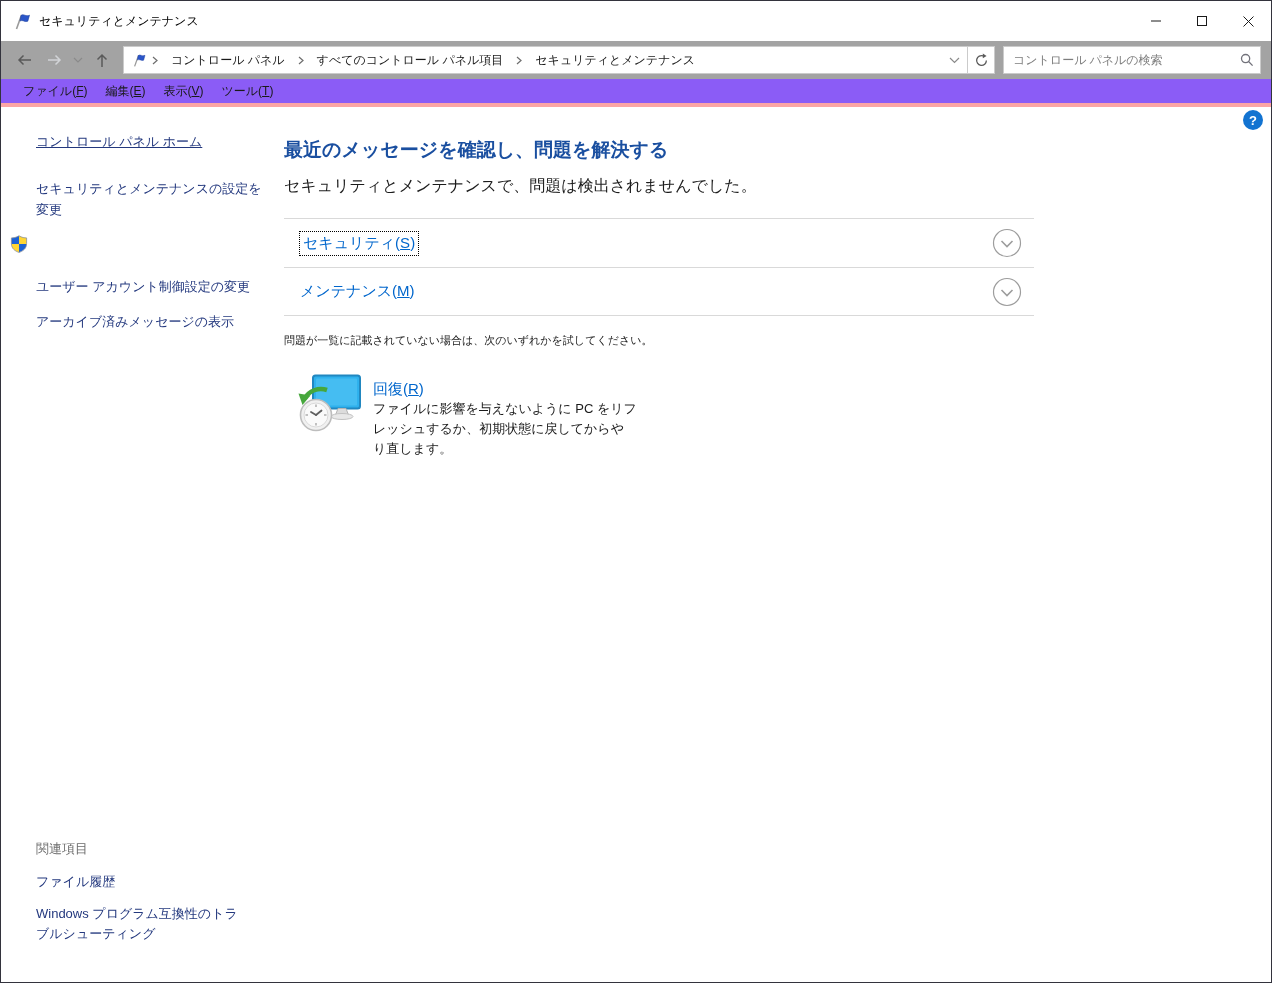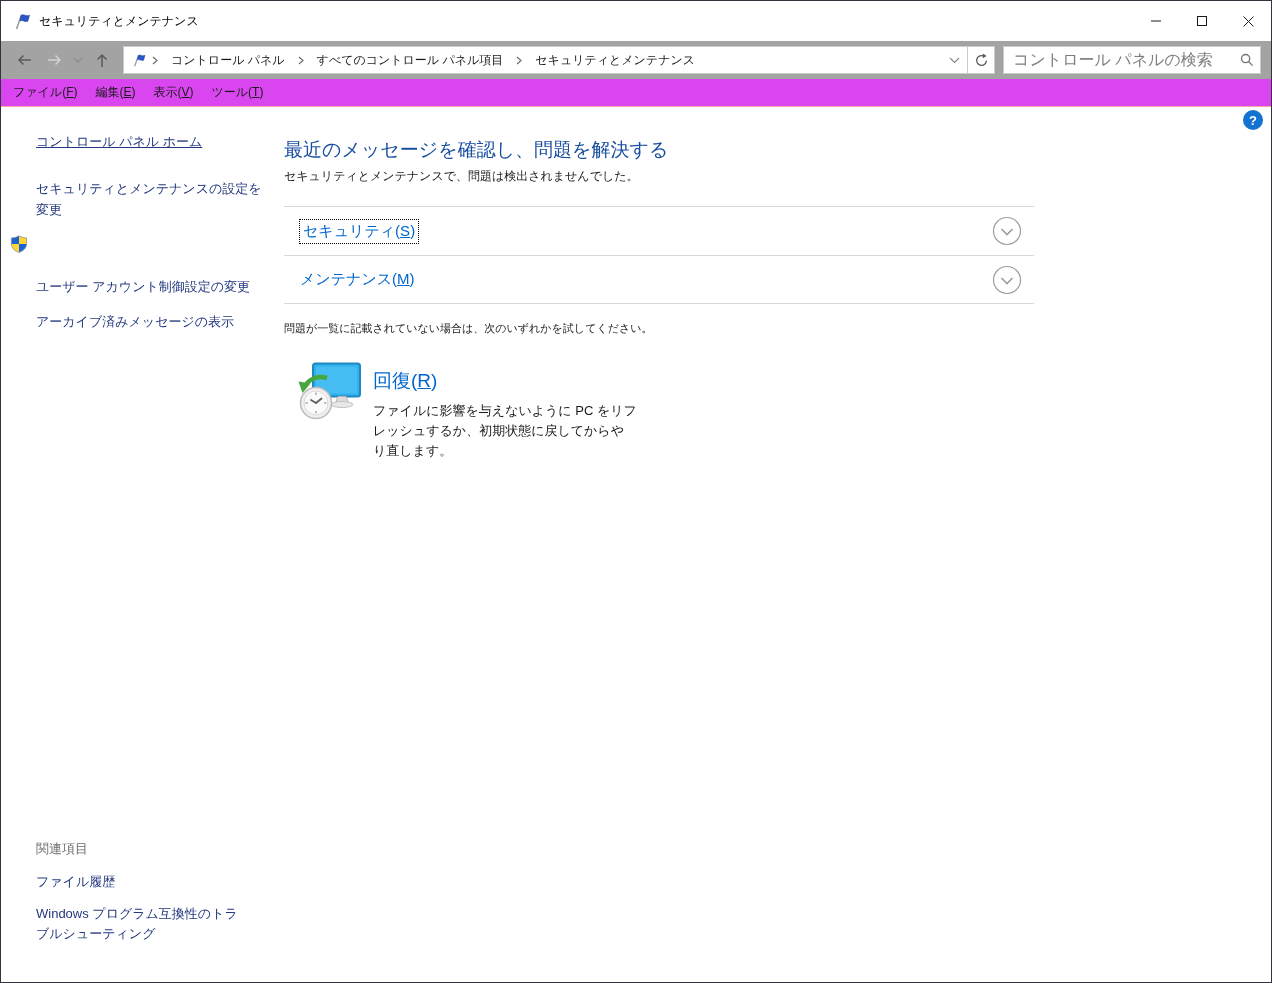--- a/index.html
+++ b/index.html
@@ -19,57 +19,57 @@
   .nav-btn { width:30px; height:30px; display:flex; align-items:center; justify-content:center; cursor:pointer; flex:0 0 auto; }
   .nav-btn.small { width:18px; }
   .addressbar { flex:1 1 auto; height:28px; border:1px solid #cbcbcb; background:#fff; display:flex; align-items:center; margin-left:6px; }
   .addr-flag { margin-left:7px; width:16px; height:16px; flex:0 0 auto; }
   .crumb-sep { width:16px; height:16px; display:flex; align-items:center; justify-content:center; flex:0 0 auto; }
   .crumb { font-size:12px; color:#1a1a1a; padding:5px 8px; white-space:nowrap; cursor:pointer; }
   .addr-spacer { flex:1 1 auto; }
   .addr-chevron { width:26px; height:26px; display:flex; align-items:center; justify-content:center; cursor:pointer; flex:0 0 auto; }
   .refresh-btn { width:27px; height:28px; border:1px solid #cbcbcb; border-left:none; margin-right:0; display:flex; align-items:center; justify-content:center; cursor:pointer; background:#fff; flex:0 0 auto; }
   .searchbox { width:258px; height:28px; border:1px solid #cbcbcb; background:#fff; display:flex; align-items:center; margin:0 10px 0 8px; padding:0 6px 0 9px; flex:0 0 auto; }
-  .searchbox input { flex:1 1 auto; border:none; outline:none; font-size:16px; color:#1a1a1a; font-family:Liberation Sans, sans-serif; min-width:0; }
+  .searchbox input { flex:1 1 auto; border:none; outline:none; font-size:12px; color:#1a1a1a; font-family:Liberation Serif, serif; min-width:0; }
   .searchbox input::placeholder { color:#7e7e7e; opacity:1; }
 
   
-  .menubar { position:absolute; top:78px; left:0; right:0; height:28px; border-bottom:1px solid #fca5a5; display:flex; align-items:center; padding-left:3px; background:#d946ef; }
+  .menubar { position:absolute; top:78px; left:0; right:0; height:28px; border-bottom:4px solid #fca5a5; display:flex; align-items:center; padding-left:13px; background:#8b5cf6; }
   .menu-item { font-size:12px; color:#1a1a1a; padding:5px 9px; cursor:pointer; white-space:nowrap; }
   .accel { text-decoration:underline; }
 
   
   .content { position:absolute; top:106px; left:0; right:0; bottom:0; background:#fff; }
 
   .help-btn { position:absolute; top:3px; right:8px; width:20px; height:20px; border-radius:50%; background:#1273d1; color:#fff; font-size:13px; font-weight:bold; display:flex; align-items:center; justify-content:center; cursor:pointer; border:none; }
 
   .sidebar { position:absolute; left:0; top:0; bottom:0; width:283px; }
   .side-item { position:relative; padding-left:35px; padding-right:20px; font-size:13px; line-height:21px; color:#23387e; margin-bottom:14px; white-space:pre-line; cursor:pointer; }
   .sidebar-top { padding-top:24px; }
   .side-item.first { margin-bottom:26px;text-decoration:underline; }
   .side-shield { position:absolute; left:9px; top:1px; width:18px; height:18px; }
   .sidebar-bottom { position:absolute; left:0; bottom:26px; right:16px; }
   .related-header { padding-left:35px; font-size:13px; color:#6d6d6d; margin-bottom:14px; cursor:default; }
   .sidebar-bottom .side-item { margin-bottom:12px; line-height:20px; }
 
   .main { position:absolute; left:283px; top:0; width:750px; }
-  .heading { margin-top:30px; font-size:19px; font-weight:400; color:#1a4fa0; }
-  .subtitle { margin-top:5px; font-size:12px; color:#1b1b1b; }
+  .heading { margin-top:30px; font-size:19px; font-weight:700; color:#1a4fa0; }
+  .subtitle { margin-top:13px; font-size:16px; color:#1b1b1b; }
   .sections { margin-top:21px; }
   .section-row { height:49px; display:flex; align-items:center; padding:0 12px 0 16px; border-top:1px solid #d9d9d9; }
   .section-row.last { border-bottom:1px solid #d9d9d9; }
   .section-link { font-size:15px; color:#0066cc; cursor:pointer; white-space:nowrap; }
   .section-link.focused { outline:1px dotted #000; padding:2px 3px; }
   .chevron-btn { margin-left:auto; width:30px; height:30px; background:transparent; border:none; cursor:pointer; display:flex; align-items:center; justify-content:center; }
   .tip { margin-top:17px; font-size:11px; color:#1b1b1b; }
   .recovery { margin-top:26px; margin-left:13px; display:flex; }
   .recovery-icon { width:66px; height:60px; flex:0 0 auto; }
   .recovery-text { margin-left:10px; padding-top:6px; }
-  .recovery-link { font-size:19px; color:#0066cc; cursor:pointer; display:inline-block; }
-  .recovery-desc { margin-top:7px; font-size:13px; line-height:20px; color:#1b1b1b; white-space:pre-line; }
+  .recovery-link { font-size:15px; color:#0066cc; cursor:pointer; display:inline-block; }
+  .recovery-desc { font-size:13px; line-height:20px; color:#1b1b1b; white-space:pre-line; }
 </style>
 </head>
 <body>
 
 <div class="window">
 
   <div class="titlebar">
     <svg class="title-icon" viewBox="0 0 20 20">
       <line x1="4.5" y1="18" x2="9.5" y2="4" stroke="#9a9a9a" stroke-width="1.6"></line>
       <path d="M9 4.5 C11.5 2.2 13.5 6 17.5 4.2 L15.8 10.2 C12.5 11.6 10.8 8.3 8 10 Z" fill="#2b56c9" stroke="#1d3fa0" stroke-width="0.6"></path>

